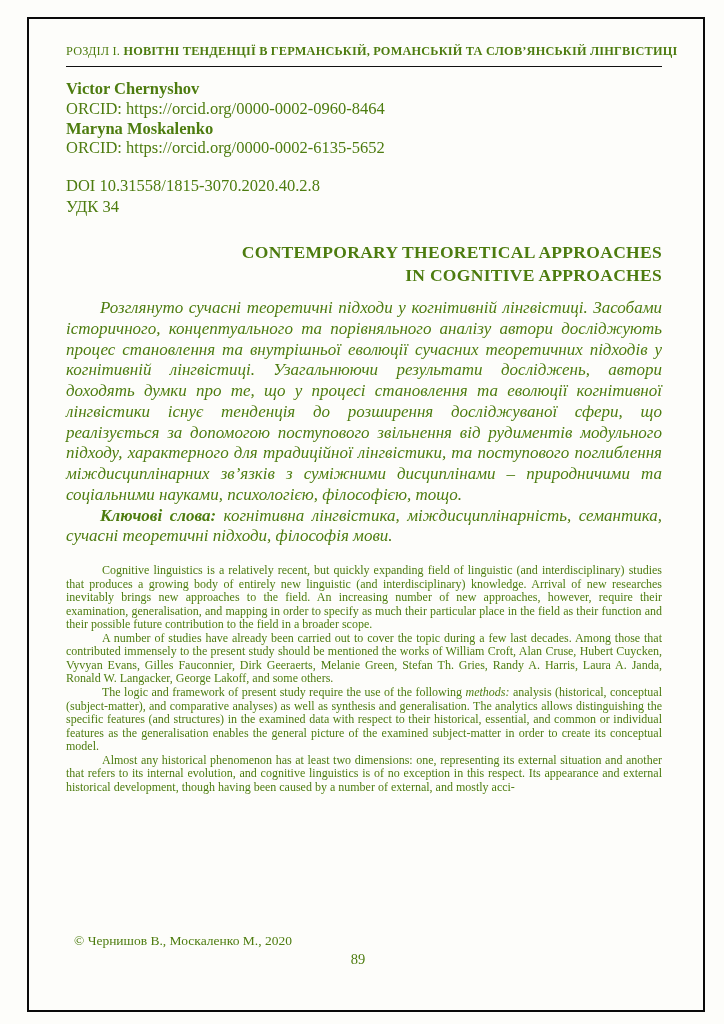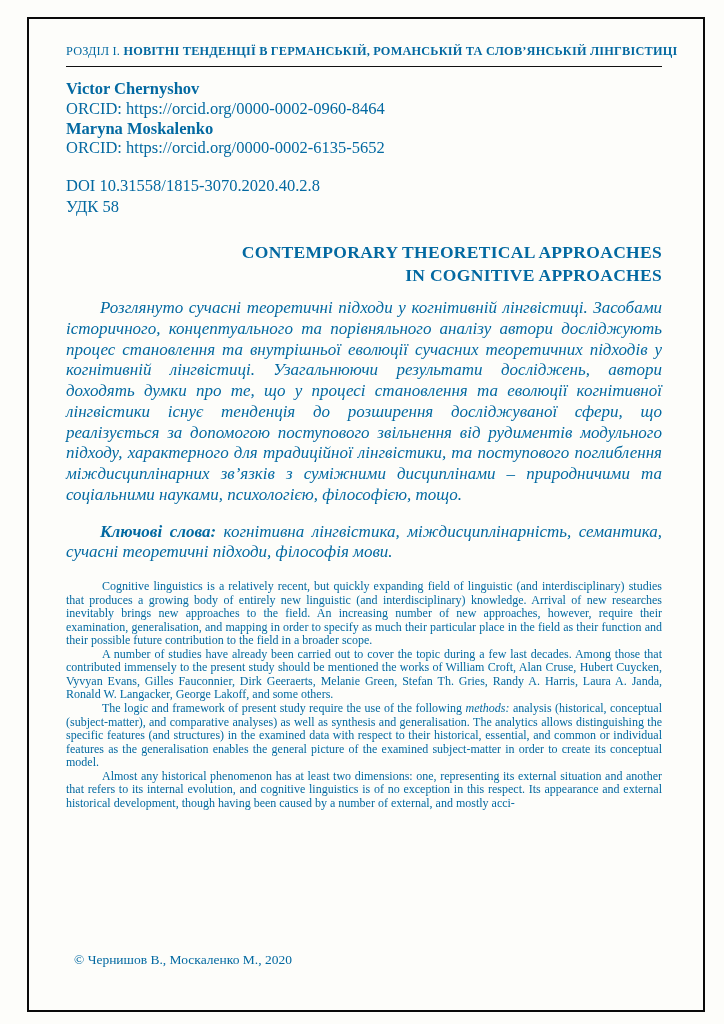--- a/index.html
+++ b/index.html
@@ -2,21 +2,21 @@
 <html><head>
 <meta charset="utf-8">
 <style>
   * { box-sizing: border-box; }
   html, body { margin: 0; padding: 0; }
   body { background: #e9e9e7; }
   .page {
     width: 724px; height: 1024px; margin: 0 auto; position: relative;
     background: #fdfdfa;
     font-family: "Liberation Serif", "DejaVu Serif", serif;
-    color: #0369a1;
+    color: #4d7c0f;
     overflow: hidden;
   }
   .frame {
     position: absolute; top: 17px; left: 27px; right: 19px; bottom: 12px;
     border: 2px solid #0a0a0a;
     pointer-events: none;
   }
   .content { position: absolute; top: 44px; left: 66px; right: 62px; bottom: 20px; }
 
   .running-header {
@@ -55,21 +55,21 @@
   }
 
   .abstract {
     margin: 12px 0 0 0;
     font-size: 17px;
     font-style: italic;
     line-height: 1.22;
     text-align: justify;
     text-indent: 34px;
   }
-  .abstract.keywords { margin-top: 16px; }
+  .abstract.keywords { margin-top: 0; }
   .keywords b { font-weight: bold; }
 
   .body-text {
     margin-top: 17px;
     font-size: 12px;
     line-height: 1.13;
   }
   .body-text p {
     margin: 0;
     text-indent: 36px;
@@ -97,21 +97,21 @@
 
     <div class="authors">
       <div class="author-name">Victor Chernyshov</div>
       <div class="author-orcid">ORCID: https://orcid.org/0000-0002-0960-8464</div>
       <div class="author-name">Maryna Moskalenko</div>
       <div class="author-orcid">ORCID: https://orcid.org/0000-0002-6135-5652</div>
     </div>
 
     <div class="ids">
       <div>DOI 10.31558/1815-3070.2020.40.2.8</div>
-      <div>УДК 58</div>
+      <div>УДК 34</div>
     </div>
 
     <h1 class="title">
       <span>CONTEMPORARY THEORETICAL APPROACHES</span><br>
       <span>IN COGNITIVE APPROACHES</span>
     </h1>
 
     <p class="abstract">Розглянуто сучасні теоретичні підходи у когнітивній лінгвістиці. Засобами історичного, концептуального та порівняльного аналізу автори досліджують процес становлення та внутрішньої еволюції сучасних теоретичних підходів у когнітивній лінгвістиці. Узагальнюючи результати досліджень, автори доходять думки про те, що у процесі становлення та еволюції когнітивної лінгвістики існує тенденція до розширення досліджуваної сфери, що реалізується за допомогою поступового звільнення від рудиментів модульного підходу, характерного для традиційної лінгвістики, та поступового поглиблення міждисциплінарних зв’язків з суміжними дисциплінами – природничими та соціальними науками, психологією, філософією, тощо.</p>
     <p class="abstract keywords">
       <b>Ключові слова:</b><span> когнітивна лінгвістика, міждисциплінарність, семантика, сучасні теоретичні підходи, філософія мови.</span>
@@ -119,16 +119,17 @@
 
     <div class="body-text">
       <p>Cognitive linguistics is a relatively recent, but quickly expanding field of linguistic (and interdisciplinary) studies that produces a growing body of entirely new linguistic (and interdisciplinary) knowledge. Arrival of new researches inevitably brings new approaches to the field. An increasing number of new approaches, however, require their examination, generalisation, and mapping in order to specify as much their particular place in the field as their function and their possible future contribution to the field in a broader scope.</p>
       <p>A number of studies have already been carried out to cover the topic during a few last decades. Among those that contributed immensely to the present study should be mentioned the works of William Croft, Alan Cruse, Hubert Cuycken, Vyvyan Evans, Gilles Fauconnier, Dirk Geeraerts, Melanie Green, Stefan Th. Gries, Randy A. Harris, Laura A. Janda, Ronald W. Langacker, George Lakoff, and some others.</p>
       <p><span>The logic and framework of present study require the use of the following </span><i>methods:</i><span> analysis (historical, conceptual (subject-matter), and comparative analyses) as well as synthesis and generalisation. The analytics allows distinguishing the specific features (and structures) in the examined data with respect to their historical, essential, and common or individual features as the generalisation enables the general picture of the examined subject-matter in order to create its conceptual model.</span></p>
       <p>Almost any historical phenomenon has at least two dimensions: one, representing its external situation and another that refers to its internal evolution, and cognitive linguistics is of no exception in this respect. Its appearance and external historical development, though having been caused by a number of external, and mostly acci-</p>
     </div>
 
     <div class="footer">
       <div class="copyright">© Чернишов В., Москаленко М., 2020</div>
+      <div class="page-number">89</div>
     </div>
 
   </div>
 </div>
 
 </body></html>

